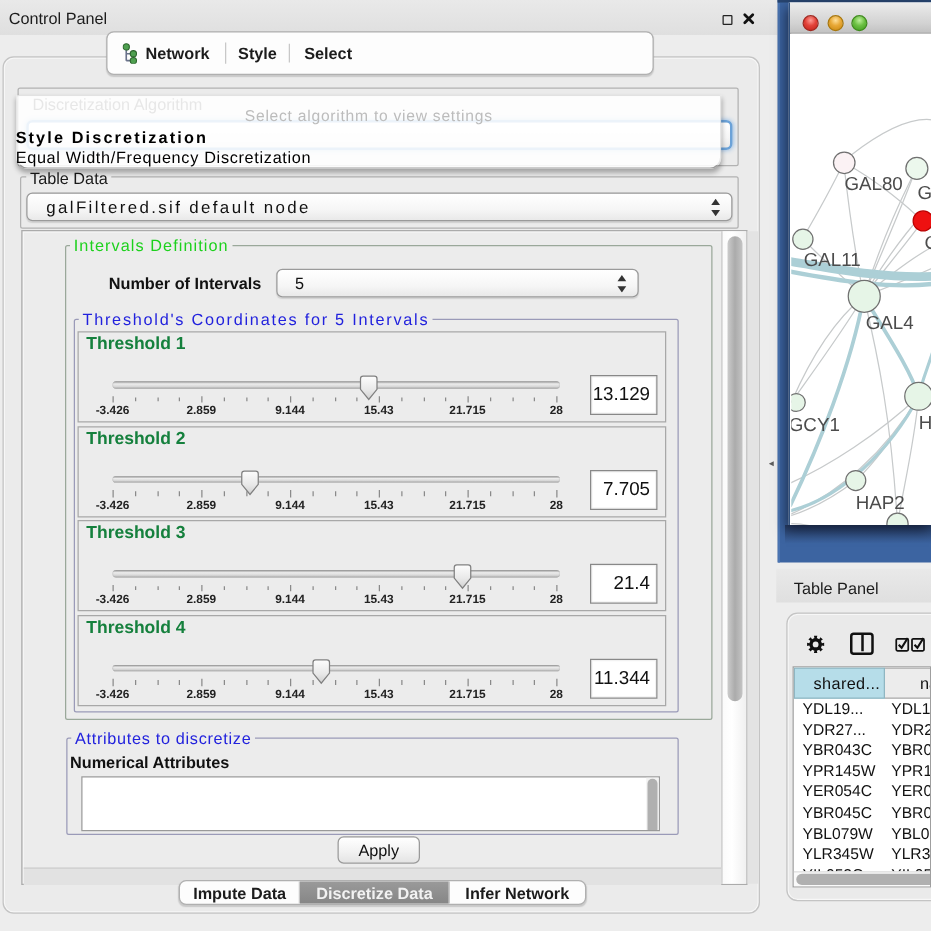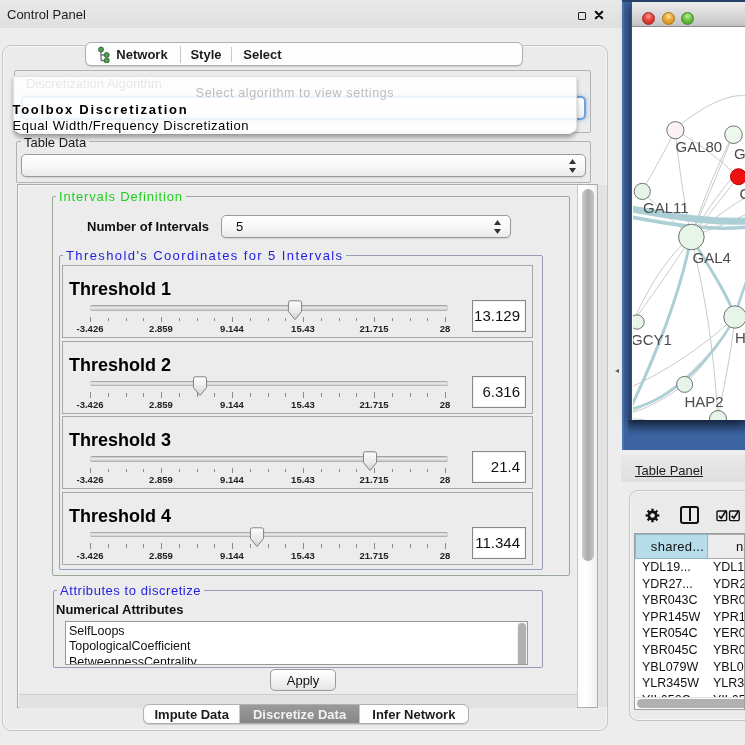--- a/index.html
+++ b/index.html
@@ -7,21 +7,21 @@
 body { font-family:"Liberation Sans", sans-serif; background:#ededed; position:relative; }
 .abs { position:absolute; }
 .grouplab { position:absolute; font-size:13px; background:#ebebeb; padding:0 3px; z-index:3; }
 .gbox { position:absolute; border:1px solid #b2b2b2; border-radius:2px; }
 .combo { position:absolute; border:1px solid #9a9a9a; border-radius:5px;
   background:linear-gradient(#ffffff,#f6f6f6 60%,#e9e9e9); box-shadow:0 1px 1px rgba(0,0,0,0.12); }
 .arrows { position:absolute; width:9px; height:14px; }
 .tick { position:absolute; width:1px; background:#8a8a8a; }
 .ticklab { position:absolute; font-size:9.5px; font-weight:bold; color:#222; transform:translateX(-50%); white-space:nowrap; }
 .thblock { position:absolute; left:62px; width:471px; height:73px; border:1px solid #a8a8a8; background:#ececec; }
-.thtitle { position:absolute; left:6px; top:13px; font-size:18px; font-weight:bold; color:#000000; }
+.thtitle { position:absolute; left:6px; top:0; font-size:14px; font-weight:bold; color:#15803d; }
 .track { position:absolute; left:27px; top:39px; width:358px; height:5.5px; border-radius:3px;
   background:linear-gradient(#8f8f8f 0, #ececec 35%, #d8d8d8 70%, #a8a8a8 100%); box-shadow:inset 0 0 1px #9a9a9a; }
 .valbox { position:absolute; left:409px; top:34px; width:54px; height:32px; background:#fff;
   border:1px solid #888; box-shadow:inset 0 0 0 1px #f2f2f2; font-size:15px; color:#111;
   text-align:right; padding:6px 5px 0 0; }
 .seg { position:absolute; background:#fdfdfd; border:1px solid #b0b0b0; border-radius:6px;
   box-shadow:0 1px 1px rgba(0,0,0,0.15); display:flex; overflow:hidden; }
 .seg > div { font-size:13px; font-weight:bold; color:#1c1c1c; text-align:center;
   border-right:1px solid #c8c8c8; display:flex; align-items:center; justify-content:center; }
 .seg > div:last-child { border-right:none; }
@@ -33,39 +33,40 @@
 <div class="abs" style="left:0;top:0;width:622px;height:28px;background:linear-gradient(#e9e9e9,#dfdfdf);"></div>
 <div class="abs" style="left:7px;top:7px;font-size:13px;color:#1c1c1c;">Control Panel</div>
 
 <div class="abs" style="left:578px;top:12px;width:8px;height:8px;border:1.5px solid #222;border-radius:1px;"></div>
 <svg class="abs" style="left:594px;top:10px;" width="10" height="10" viewBox="0 0 10 10">
  <path d="M1.8 1.8 L8.2 8.2 M8.2 1.8 L1.8 8.2" stroke="#111" stroke-width="2.2" stroke-linecap="round"></path>
 </svg>
 
 <div class="abs" style="left:2px;top:45px;width:606px;height:686px;background:#ebebeb;border:1px solid #c4c4c4;border-radius:9px;box-shadow:inset 0 0 0 1px #f7f7f7;"></div>
 
-<div class="seg" style="left:85px;top:42px;width:438px;height:24px;align-items:center;">
+<div class="seg" style="left:85px;top:25px;width:438px;height:35px;align-items:center;">
   <div style="width:95px;"><svg width="13" height="17" viewBox="0 0 13 17" style="margin-right:5px;">
     <path d="M3 3.5 V14.5 M3 9 H8.5 M3 14.5 H8.5" stroke="#69718a" stroke-width="1.3" fill="none"></path>
     <circle cx="3" cy="3.5" r="2.5" fill="#4fa050" stroke="#2d662d" stroke-width="0.9"></circle>
     <circle cx="8.7" cy="9" r="2.5" fill="#4fa050" stroke="#2d662d" stroke-width="0.9"></circle>
     <circle cx="8.7" cy="14.5" r="2.5" fill="#4fa050" stroke="#2d662d" stroke-width="0.9"></circle>
   </svg>Network</div>
   <div style="width:51px;">Style</div>
   <div style="width:61px;">Select</div>
 </div>
 
 <div class="gbox" style="left:14px;top:70px;width:577px;height:63px;"></div>
 <div class="abs" style="left:26px;top:76px;font-size:13px;color:#444;">Discretization Algorithm</div>
 
 <div class="combo" style="left:21px;top:96px;width:565px;height:24px;border:2px solid #6ba2d8;box-shadow:0 0 4px #85b4e4;"></div>
 
 <div class="gbox" style="left:16px;top:141px;width:575px;height:42px;"></div>
 <div class="grouplab" style="left:21px;top:135px;color:#1a1a1a;background:#ebebeb;">Table Data</div>
 <div class="combo" style="left:21px;top:154px;width:565px;height:23px;">
+  <div class="abs" style="left:15px;top:3px;font-size:13.5px;letter-spacing:1.9px;color:#111;">galFiltered.sif default node</div>
   <svg class="arrows" style="right:8px;top:4px;" viewBox="0 0 9 14">
     <path d="M4.5 0 L8 5 H1 Z" fill="#333"></path>
       <path d="M4.5 14 L1 9 H8 Z" fill="#333"></path>
   </svg>
 </div>
 
 <div class="abs" style="left:17px;top:184px;width:581px;height:524px;border:1px solid #ababab;background:#ececec;box-shadow:inset 0 0 0 1px #f8f8f8;"></div>
 
 <div class="abs" style="left:577px;top:185px;width:20px;height:522px;background:linear-gradient(90deg,#fafafa,#ffffff 40%,#f0f0f0);border-left:1px solid #c9c9c9;"></div>
 <div class="abs" style="left:598px;top:185px;width:9px;height:522px;background:#e3e3e3;"></div>
@@ -161,21 +162,21 @@
   <svg style="position:absolute;left:129.0px;top:34px;" width="16" height="21" viewBox="0 0 16 21">
     <defs>
         <linearGradient id="tg1" x1="0" y1="0" x2="0" y2="1">
       <stop offset="0" stop-color="#fdfdfd"></stop>
           <stop offset="0.6" stop-color="#e8e8e8"></stop>
           <stop offset="1" stop-color="#cfcfcf"></stop>
     </linearGradient>
       </defs>
     <path d="M3.5 0.8 H12.5 Q14.6 0.8 14.6 2.9 V11.5 L8 19.6 L1.4 11.5 V2.9 Q1.4 0.8 3.5 0.8 Z" fill="url(#tg1)" stroke="#808080" stroke-width="1"></path>
   </svg>
-  <div class="valbox">6.316</div>
+  <div class="valbox">7.705</div>
 </div>
 <div class="thblock" style="top:416px;">
   <div class="thtitle">Threshold 3</div>
   <div class="track"></div>
   <div class="tick" style="left:27.0px;top:50.5px;height:5.5px;"></div>
   <div class="tick" style="left:44.8px;top:51.5px;height:3.5px;"></div>
   <div class="tick" style="left:62.5px;top:51.5px;height:3.5px;"></div>
   <div class="tick" style="left:80.2px;top:51.5px;height:3.5px;"></div>
   <div class="tick" style="left:98.0px;top:50.5px;height:5.5px;"></div>
   <div class="tick" style="left:115.8px;top:51.5px;height:3.5px;"></div>
@@ -252,38 +253,37 @@
       </defs>
     <path d="M3.5 0.8 H12.5 Q14.6 0.8 14.6 2.9 V11.5 L8 19.6 L1.4 11.5 V2.9 Q1.4 0.8 3.5 0.8 Z" fill="url(#tg3)" stroke="#808080" stroke-width="1"></path>
   </svg>
   <div class="valbox">11.344</div>
 </div>
 
 <div class="gbox" style="left:53px;top:590px;width:490px;height:78px;border-color:#9a9ab8;"></div>
 <div class="grouplab" style="left:57px;top:583px;color:#2222dd;background:#ececec;letter-spacing:0.55px;">Attributes to discretize</div>
 <div class="abs" style="left:56px;top:602px;font-size:13px;font-weight:bold;color:#111;">Numerical Attributes</div>
 <div class="abs" style="left:65px;top:620.5px;width:463px;height:44.5px;background:#fff;border:1px solid #999;overflow:hidden;">
-  <div style="position:absolute;left:3px;top:2px;font-size:12.5px;color:#111;line-height:15.8px;">SelfLoops<br>TopologicalCoefficient<br>BetweennessCentrality</div>
   <div style="position:absolute;right:0px;top:0;width:10px;height:44.5px;background:#f2f2f2;"></div>
   <div style="position:absolute;right:1px;top:1px;width:8.5px;height:44px;background:#b0b0b0;border-radius:4.5px;"></div>
 </div>
 
 <div class="abs" style="left:270px;top:669px;width:66px;height:22px;border:1px solid #9a9a9a;border-radius:5px;background:linear-gradient(#ffffff,#f2f2f2 55%,#e4e4e4);font-size:13px;color:#111;text-align:center;padding-top:3px;">Apply</div>
 
 <div class="abs" style="left:19px;top:694px;width:558px;height:14px;background:#e2e2e2;border-top:1px solid #cdcdcd;"></div>
 
 <div class="seg" style="left:143px;top:704px;width:326px;height:20px;">
   <div style="width:97px;">Impute Data</div>
   <div class="sel" style="width:120px;">Discretize Data</div>
   <div style="width:109px;">Infer Network</div>
 </div>
 
 <div class="abs" style="left:13px;top:76px;width:564px;height:59px;background:rgba(255,255,255,0.87);border-left:1px solid rgba(190,190,190,0.4);border-right:1px solid rgba(190,190,190,0.4);border-top:1px solid rgba(205,205,205,0.55);border-bottom:1px solid #9a9a9a;border-radius:0 0 9px 9px;box-shadow:0 3px 4px rgba(0,0,0,0.30);z-index:5;"></div>
 <div class="abs" style="left:13px;top:86px;width:564px;text-align:center;font-size:12.5px;letter-spacing:0.6px;color:#bcbcbc;z-index:6;">Select algorithm to view settings</div>
-<div class="abs" style="left:12.5px;top:102px;font-size:13px;font-weight:bold;letter-spacing:1.7px;color:#000;z-index:6;">Toolbox Discretization</div>
+<div class="abs" style="left:12.5px;top:102px;font-size:13px;font-weight:bold;letter-spacing:1.7px;color:#000;z-index:6;">Style Discretization</div>
 <div class="abs" style="left:12.5px;top:118px;font-size:13px;letter-spacing:0.55px;color:#000;z-index:6;">Equal Width/Frequency Discretization</div>
 
 <div class="abs" style="left:615px;top:369px;width:0;height:0;border-top:2.5px solid transparent;border-bottom:2.5px solid transparent;border-right:4.5px solid #5d5d5d;"></div>
 
 <div class="abs" style="left:622px;top:0;width:123px;height:450px;background:#3c64a1;border-top:2px solid #27446f;box-shadow:inset 2px 0 0 #4a74b2;"></div>
 
 <div class="abs" style="left:631px;top:2px;width:114px;height:418px;box-shadow:-2px 4px 9px rgba(0,0,10,0.55);background:#fff;border-left:1.5px solid #31517e;">
   <div class="abs" style="left:0;top:0;width:114px;height:25px;background:linear-gradient(#ececec,#d2d2d2 70%,#c2c2c2);border-bottom:1px solid #8e8e8e;"></div>
   <div class="abs" style="left:10px;top:10px;width:13px;height:13px;border-radius:50%;background:radial-gradient(circle at 50% 30%,#ff9a93 0%,#e2433a 45%,#c02018 100%);border:0.5px solid #a02a22;"></div>
   <div class="abs" style="left:29.5px;top:10px;width:13px;height:13px;border-radius:50%;background:radial-gradient(circle at 50% 30%,#ffe09a 0%,#e8a836 45%,#c8860f 100%);border:0.5px solid #a8780f;"></div>
@@ -340,21 +340,21 @@
  <text x="59.5" y="236">GAL4</text>
  <text x="-2" y="317.5">GCY1</text>
  <text x="102" y="316">HA</text>
  <text x="51.5" y="380">HAP2</text>
 </g>
 </svg>
 
 <div class="abs" style="left:628px;top:420px;width:117px;height:15px;background:linear-gradient(rgba(15,20,40,0.50),rgba(15,20,40,0.0));"></div>
 
 <div class="abs" style="left:621px;top:455px;width:124px;height:27px;background:linear-gradient(#e9e9e9,#dfdfdf);"></div>
-<div class="abs" style="left:635px;top:463px;font-size:13px;color:#1c1c1c;text-decoration:underline;">Table Panel</div>
+<div class="abs" style="left:635px;top:463px;font-size:13px;color:#1c1c1c;">Table Panel</div>
 
 <div class="abs" style="left:629px;top:490px;width:130px;height:231px;background:#eaeaea;border:1px solid #c4c4c4;border-radius:9px;box-shadow:inset 0 0 0 1px #f7f7f7;"></div>
 
 <svg class="abs" style="left:644.5px;top:508px;" width="15" height="15" viewBox="0 0 20 20">
     <path d="M19.1 8.2 L19.1 11.8 L16.7 11.3 L15.6 13.8 L17.7 15.2 L15.2 17.7 L13.8 15.6 L11.3 16.7 L11.8 19.1 L8.2 19.1 L8.7 16.7 L6.2 15.6 L4.8 17.7 L2.3 15.2 L4.4 13.8 L3.3 11.3 L0.9 11.8 L0.9 8.2 L3.3 8.7 L4.4 6.2 L2.3 4.8 L4.8 2.3 L6.2 4.4 L8.7 3.3 L8.2 0.9 L11.8 0.9 L11.3 3.3 L13.8 4.4 L15.2 2.3 L17.7 4.8 L15.6 6.2 L16.7 8.7 Z" fill="#111" fill-rule="evenodd"></path>
     <circle cx="10" cy="10" r="3.1" fill="#eaeaea"></circle>
   </svg>
 <div class="abs" style="left:680px;top:506px;width:19px;height:18px;border:2.5px solid #111;border-radius:3px;">
   <div style="position:absolute;left:6.5px;top:0;width:2px;height:13px;background:#111;"></div>
 </div>

